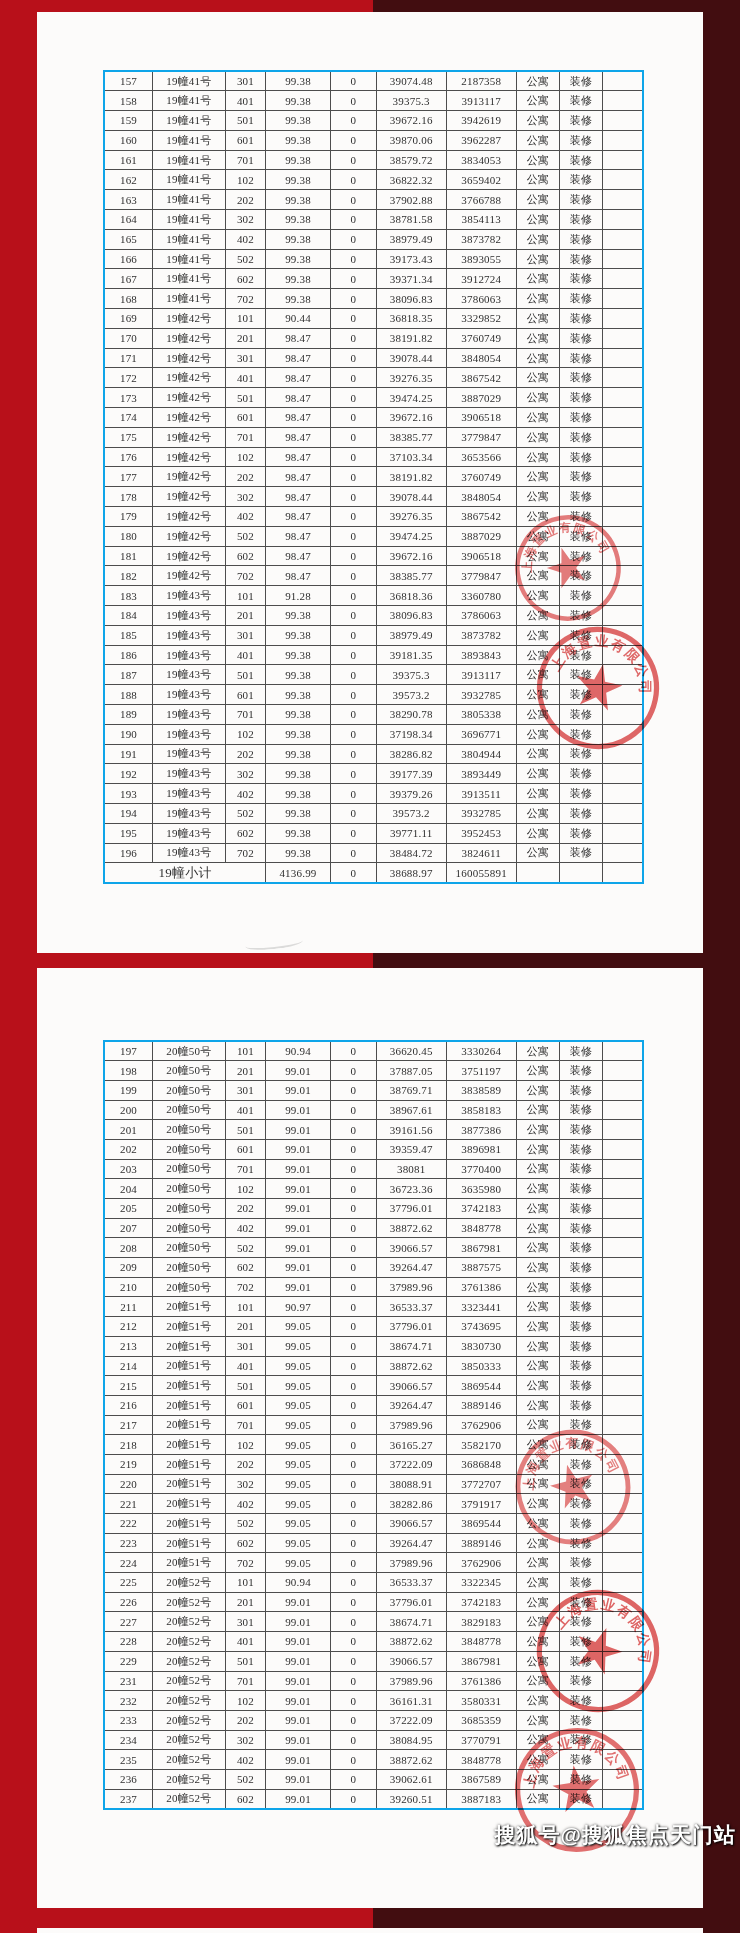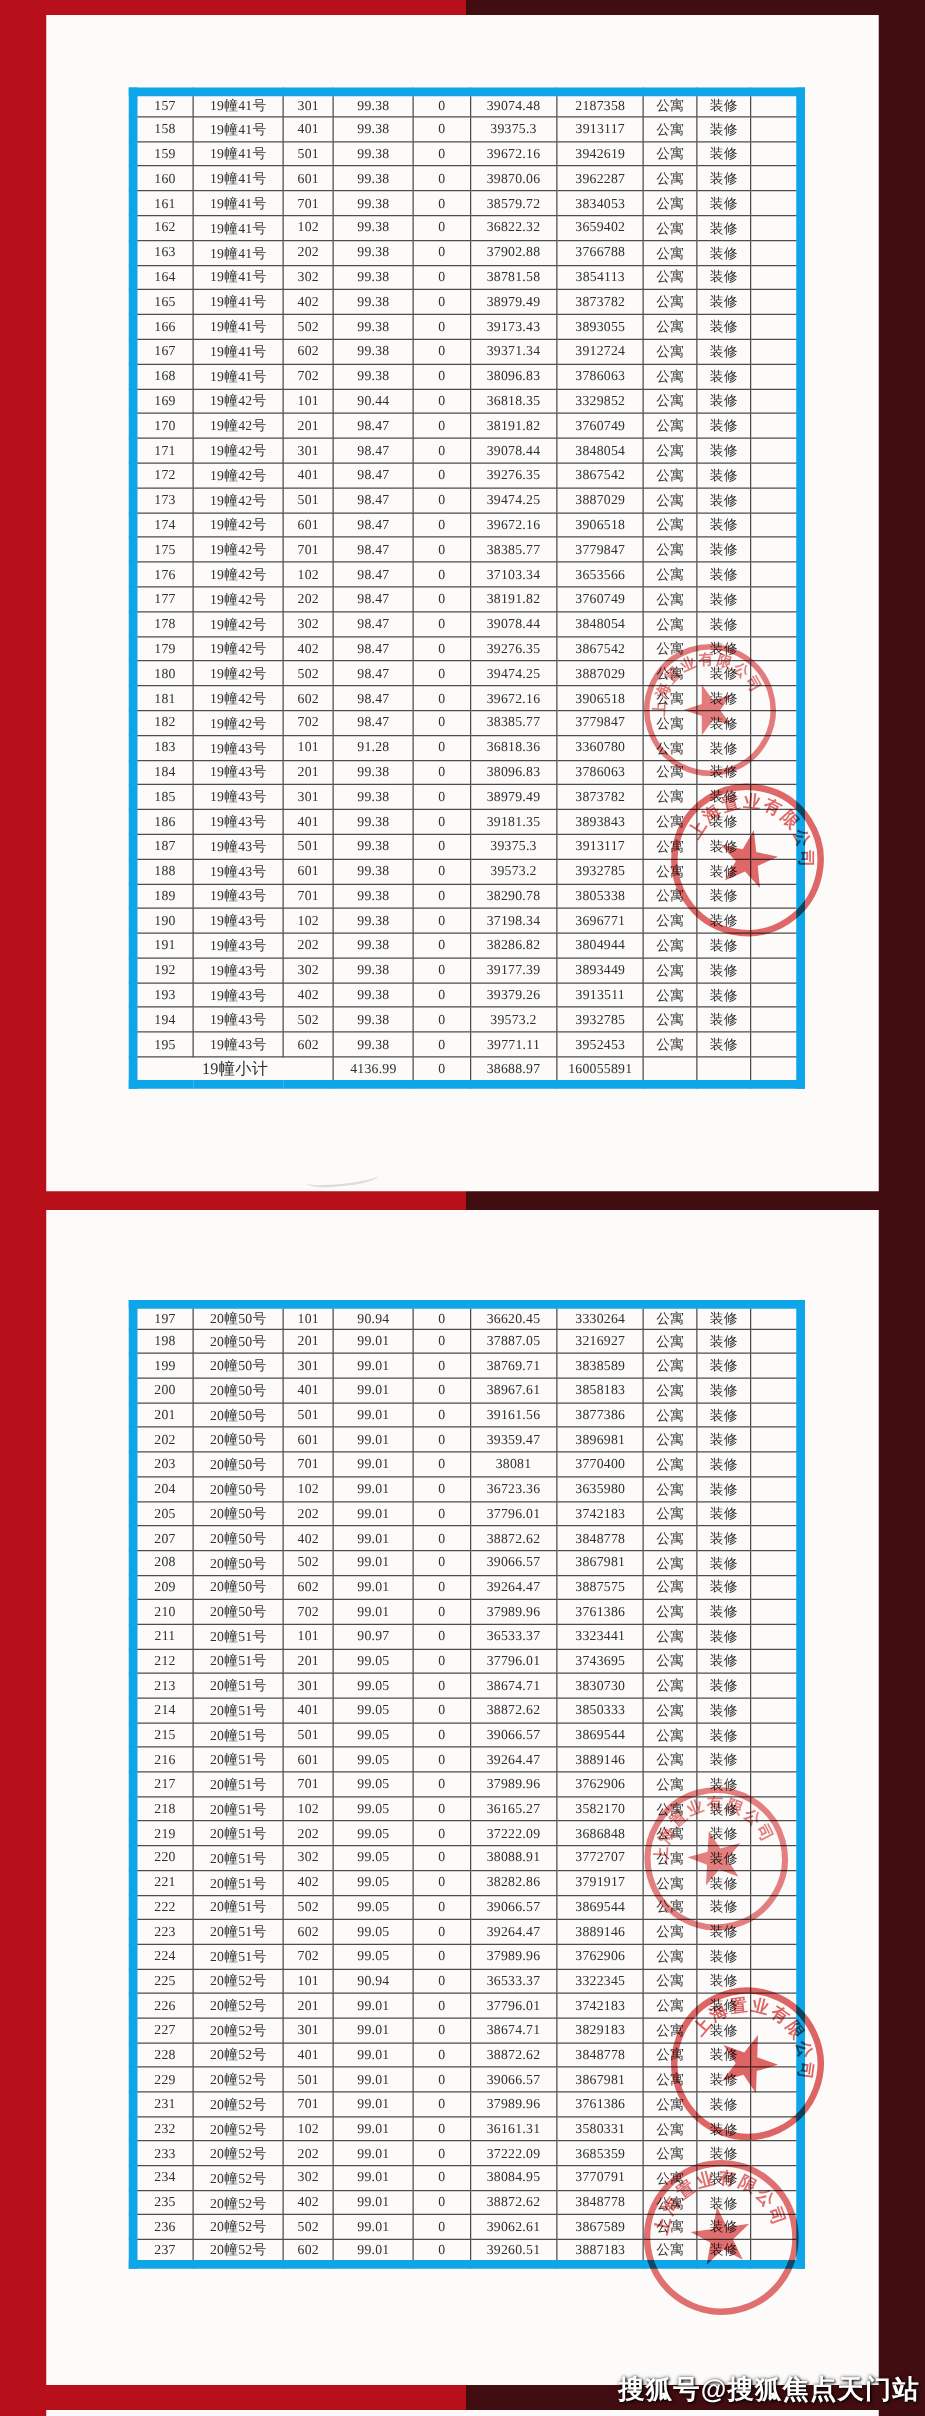--- a/index.html
+++ b/index.html
@@ -18,37 +18,37 @@
     position:absolute;left:66px;width:541px;
     border-collapse:collapse;table-layout:fixed;
     font-size:11px;color:#2f2f2f;
   }
   #table-1{top:58px;}
   #table-2{top:72px;}
   table.sheet td{
     border:1px solid #4d4d4d;text-align:center;vertical-align:middle;
     padding:0;overflow:hidden;white-space:nowrap;letter-spacing:.2px;
   }
-  table.sheet{border:7px solid #0ea5e9;padding-left:44px;}
+  table.sheet{border:2px solid #0ea5e9;padding-left:44px;}
   #table-1 tr{height:19.8px;}
   #table-2 tr{height:19.7px;margin-left:32px;}
   .subtotal-label{font-size:13px;letter-spacing:1px;}
   .stamp{
     position:absolute;mix-blend-mode:multiply;pointer-events:none;
   }
   .stamp svg{display:block;width:100%;height:100%;}
   .seal-ring{fill:none;stroke-width:5.5;}
   .seal-text{font-family:"Liberation Serif","DejaVu Serif",serif;font-weight:bold;letter-spacing:2px;}
   .smudge{
     position:absolute;left:208px;top:926px;width:58px;height:9px;
     border-bottom:2px solid #8a8a8a;border-radius:50%;opacity:.28;
     transform:rotate(-6deg);
   }
   #watermark{
-    position:absolute;right:4px;top:1897px;z-index:50;
+    position:absolute;right:4px;top:1821px;z-index:50;
     font-family:"Liberation Sans","DejaVu Sans",sans-serif;
     font-size:21px;font-weight:bold;color:#ffffff;
     text-shadow:1px 1px 2px #000,0 0 3px rgba(0,0,0,.6);
     letter-spacing:1px;
   }
 </style>
 </head>
 <body>
 
 <div id="canvas">
@@ -530,20 +530,32 @@
             <td>602</td>
             <td>99.38</td>
             <td>0</td>
             <td>39771.11</td>
             <td>3952453</td>
             <td>公寓</td>
             <td>装修</td>
             <td></td>
           </tr>
           <tr>
+            <td>196</td>
+            <td>19幢43号</td>
+            <td>702</td>
+            <td>99.38</td>
+            <td>0</td>
+            <td>38484.72</td>
+            <td>3824611</td>
+            <td>公寓</td>
+            <td>装修</td>
+            <td></td>
+          </tr>
+          <tr>
             <td colspan="3" class="subtotal-label">19幢小计</td>
             <td>4136.99</td>
             <td>0</td>
             <td>38688.97</td>
             <td>160055891</td>
             <td></td>
             <td></td>
             <td></td>
           </tr>
         </tbody>
@@ -578,21 +590,21 @@
             <td>装修</td>
             <td></td>
           </tr>
           <tr>
             <td>198</td>
             <td>20幢50号</td>
             <td>201</td>
             <td>99.01</td>
             <td>0</td>
             <td>37887.05</td>
-            <td>3216927</td>
+            <td>3751197</td>
             <td>公寓</td>
             <td>装修</td>
             <td></td>
           </tr>
           <tr>
             <td>199</td>
             <td>20幢50号</td>
             <td>301</td>
             <td>99.01</td>
             <td>0</td>

